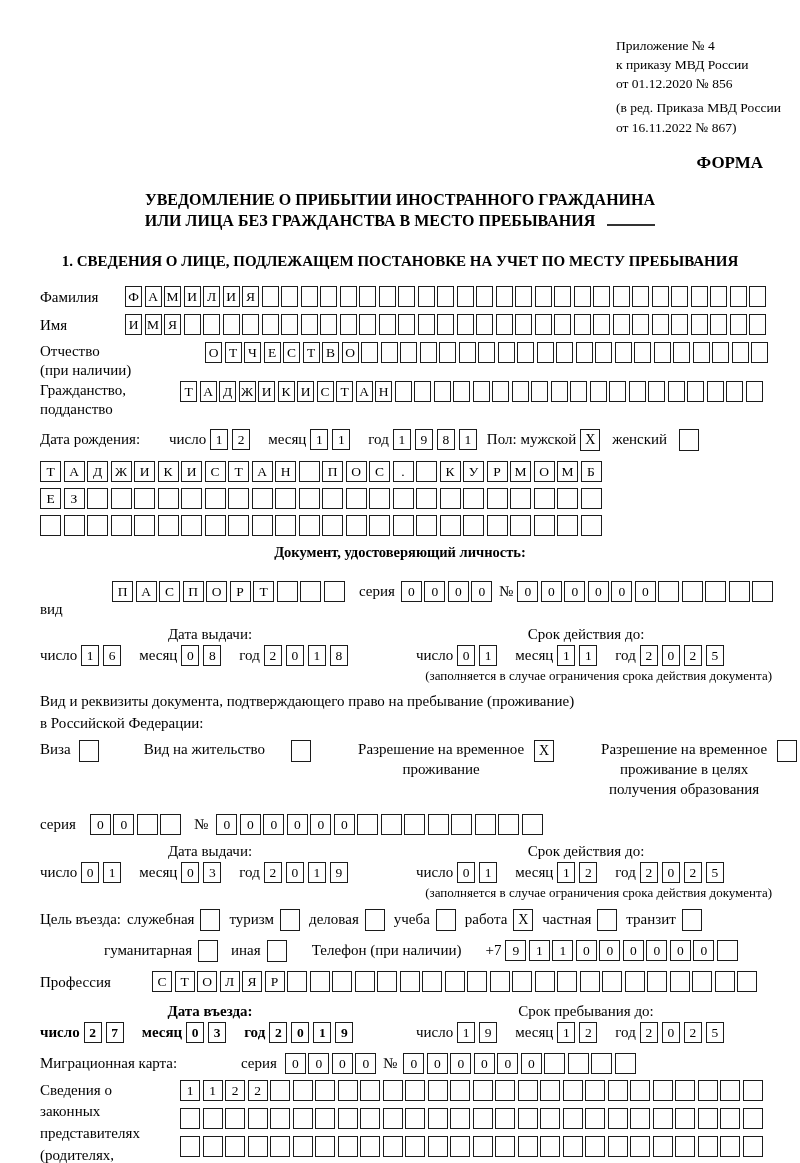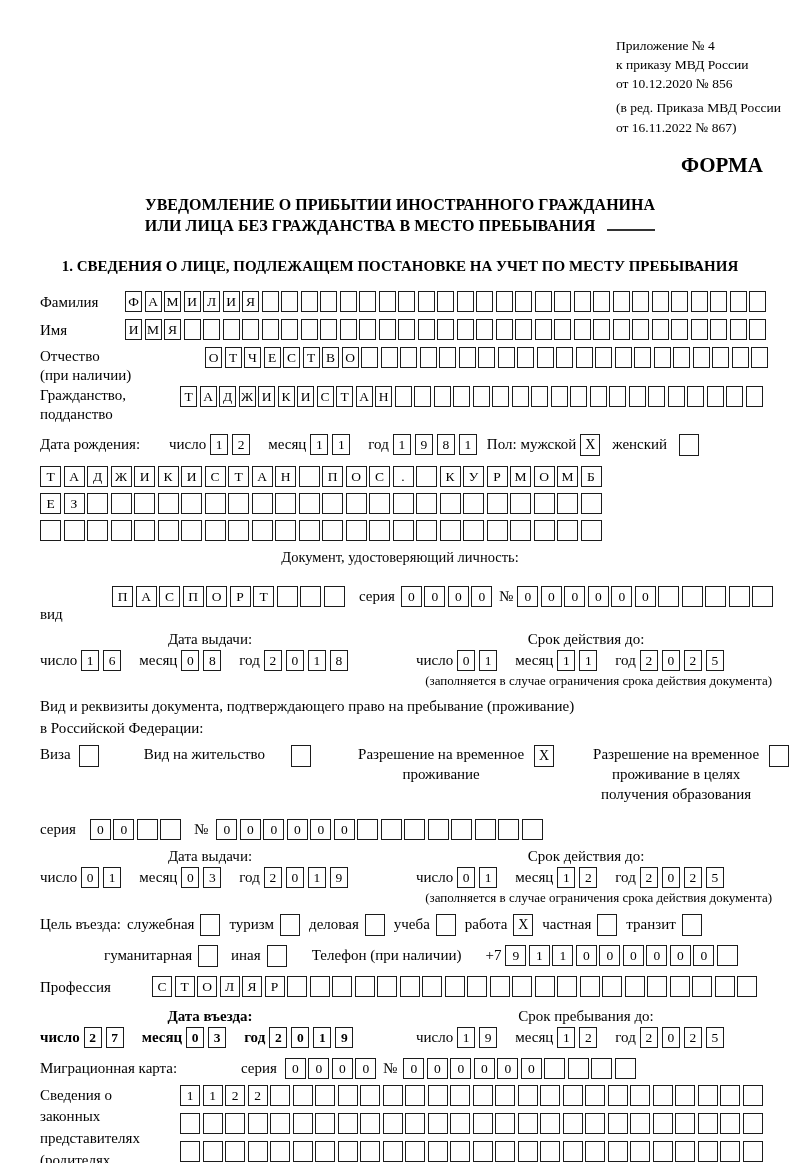--- a/index.html
+++ b/index.html
@@ -4,41 +4,41 @@
 <style>
   * { box-sizing: content-box; }
   html,body { margin:0; padding:0; }
   body {
     width:800px; height:1163px; background:#ffffff; color:#000;
     font-family:"Liberation Serif","DejaVu Serif",serif;
     font-size:15px; position:relative; overflow:hidden;
   }
   .annex { margin:36px 0 0 616px; font-size:13.5px; line-height:1.42; }
   .annex .gap { margin-top:5px; }
-  .form-word { margin-top:16px; text-align:right; padding-right:37px; font-weight:bold; font-size:21px; }
+  .form-word { margin-top:16px; text-align:right; padding-right:37px; font-weight:bold; font-size:17px; }
   .title { margin-top:16px; text-align:center; font-weight:bold; font-size:16px; line-height:1.35; }
   .title-underline { display:inline-block; width:48px; border-bottom:2px solid #333; height:14px; margin-left:12px; }
   .section1 { margin-top:21px; text-align:center; font-weight:bold; font-size:15px; }
 
   .row { display:flex; align-items:flex-start; margin-left:40px; }
   .lbl { flex:none; line-height:22px; }
   .lbl2 { line-height:19px; }
   .cells { display:inline-flex; flex:none; }
   .cell {
     display:inline-block; width:15px; height:19px; border:1.5px solid #1c1c1c;
     margin-right:2.5px; text-align:center; line-height:19px; font-size:13.5px; background:#fff;
   }
   .wide .cell { width:19px; }
   .mid .cell  { width:18px; }
   .date .cell { width:16px; margin-right:4px; }
   .cbox {
     display:inline-block; width:18px; height:20px; border:1.5px solid #1c1c1c;
     text-align:center; line-height:20px; font-size:14px; vertical-align:middle; background:#fff;
   }
-  .doc-heading { margin-top:8px; text-align:center; font-weight:normal; font-size:14.5px; }
+  .doc-heading { margin-top:8px; text-align:center; font-weight:bold; font-size:14.5px; }
   .date-cols { display:flex; margin-left:40px; }
   .date-col { }
   .date-head { text-align:center; margin-bottom:2px; }
   .date-line { display:flex; align-items:center; }
   .dlbl { margin-right:4px; }
   .dlbl.m { margin-left:14px; }
   .note { font-size:13px; }
   .note-right { text-align:right; padding-right:28px; margin-top:2px; }
   .plain { margin-left:40px; line-height:1.5; }
   .opts { display:flex; align-items:flex-start; margin-left:40px; margin-top:4px;gap:23px; }
@@ -51,21 +51,21 @@
   .reps { display:flex; margin-left:40px; margin-top:6px; }
   .reps-labels { width:140px; flex:none; line-height:1.45; }
   .reps-rows .cells { margin-bottom:7px; display:flex; }
 </style>
 </head>
 <body>
 
 <div class="annex">
   <div>Приложение № 4</div>
   <div>к приказу МВД России</div>
-  <div>от 10.12.2020 № 856</div>
+  <div>от 01.12.2020 № 856</div>
   <div class="gap">(в ред. Приказа МВД России</div>
   <div>от 16.11.2022 № 867)</div>
 </div>
 
 <div class="form-word">ФОРМА</div>
 
 <div class="title">
   <div>УВЕДОМЛЕНИЕ О ПРИБЫТИИ ИНОСТРАННОГО ГРАЖДАНИНА</div>
   <div><span>ИЛИ ЛИЦА БЕЗ ГРАЖДАНСТВА В МЕСТО ПРЕБЫВАНИЯ</span><span class="title-underline"></span></div>
 </div>
@@ -432,21 +432,21 @@
     <span class="cbox"></span>
   </span>
   <span class="opt" style="margin-left:22px;">
     <span class="opt-label">Вид на жительство</span>
     <span class="cbox" style="margin-left:18px;"></span>
   </span>
   <span class="opt" style="margin-left:22px;">
     <span class="opt-label opt-center" style="width:170px;">Разрешение на временное проживание</span>
     <span class="cbox">X</span>
   </span>
-  <span class="opt" style="margin-left:14px;">
+  <span class="opt" style="margin-left:22px;">
     <span class="opt-label opt-center" style="width:170px;">Разрешение на временное проживание в целях получения образования</span>
     <span class="cbox"></span>
   </span>
 </div>
 
 <div class="row" style="margin-top:14px; align-items:center;">
   <span class="dlbl" style="margin-right:14px;">серия</span>
   <span class="cells wide">
       <span class="cell">0</span>
       <span class="cell">0</span>

